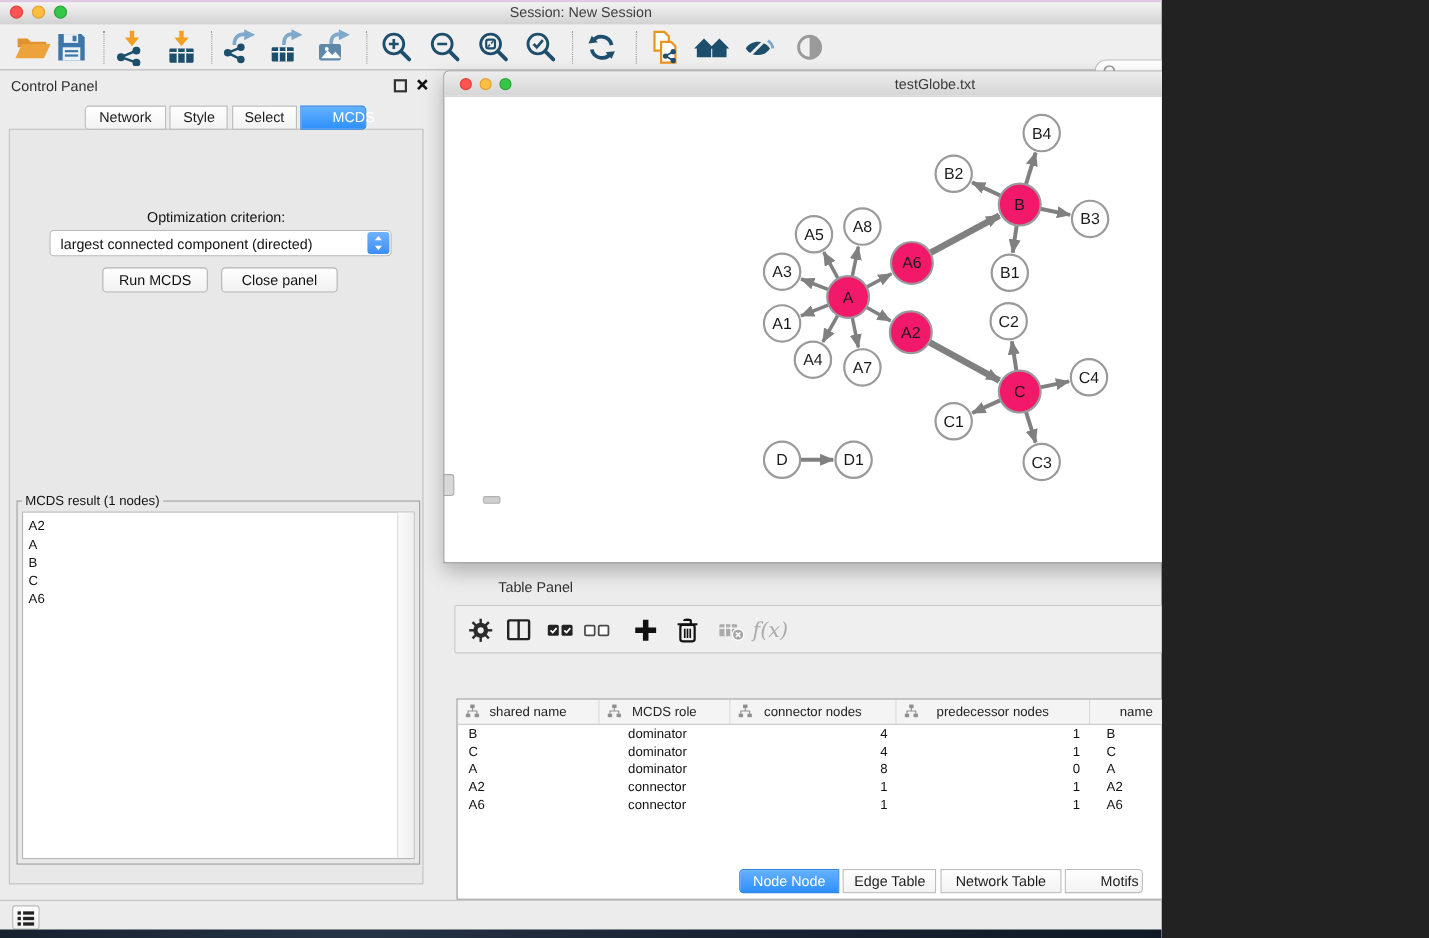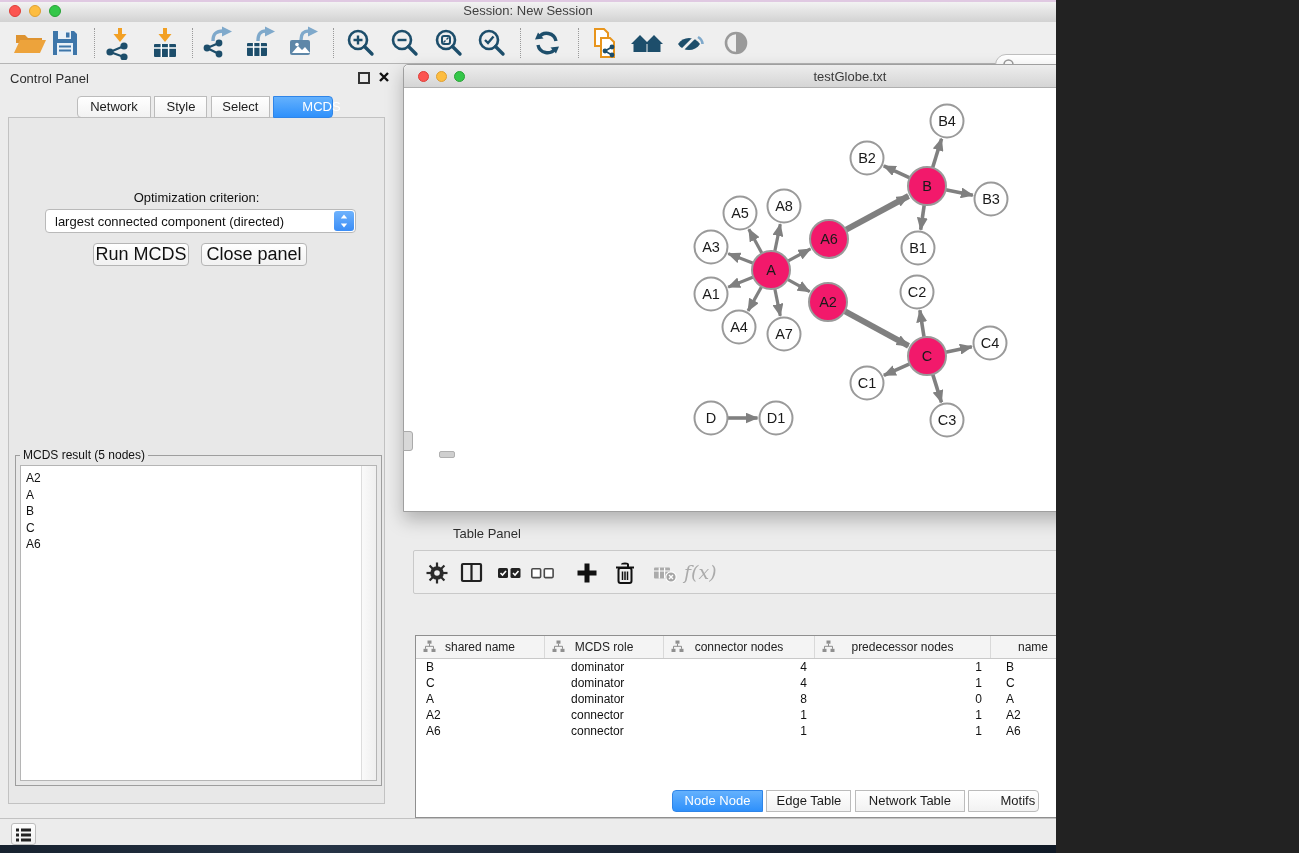--- a/index.html
+++ b/index.html
@@ -48,21 +48,21 @@
 
   .cp-content{position:absolute;left:8px;top:54px;width:377px;height:687px;background:#e8e8e8;
     border:1px solid #c2c2c2;box-sizing:border-box;}
   .opt-label{position:absolute;left:0;width:100%;top:72px;text-align:center;font-size:13px;color:#111;}
   .combo{position:absolute;left:36px;top:91px;width:311px;height:24px;background:#fff;
     border:1px solid #b9b9b9;border-radius:4px;box-sizing:border-box;}
   .combo .val{position:absolute;left:9px;top:4px;font-size:13px;color:#111;white-space:nowrap;}
   .combo .stepper{position:absolute;right:1px;top:1px;width:20px;height:20px;border-radius:3px;
     background:linear-gradient(#6fb3fd,#3b8df6);}
   .btn{position:absolute;height:23px;box-sizing:border-box;background:linear-gradient(#ffffff,#f1f1f1);
-    border:1px solid #b5b5b5;border-radius:4px;font-size:18px;color:#111;text-align:center;line-height:21px;}
+    border:1px solid #b5b5b5;border-radius:4px;font-size:13px;color:#111;text-align:center;line-height:21px;}
   .run-btn{left:84px;top:125px;width:96px;}
   .closep-btn{left:192px;top:125px;width:106px;}
 
   fieldset.mcds{position:absolute;left:6px;top:330px;width:365px;height:336px;margin:0;padding:0;
     border:1px solid #9e9e9e;background:#e8e8e8;}
   fieldset.mcds legend{font-size:12px;color:#111;margin-left:4px;padding:0 3px;}
   .result-wrap{position:absolute;left:4px;right:4px;top:3px;bottom:4px;background:#fff;
     border:1px solid #b5b5b5;}
   .result-list{position:absolute;left:0;top:0;right:14px;bottom:0;padding:4px 0 0 5px;overflow:hidden;}
   .result-item{font-size:12px;color:#111;line-height:16.5px;}
@@ -267,21 +267,21 @@
         <span class="stepper">
           <svg width="20" height="20" viewBox="0 0 20 20">
               <path d="M10 3.5l3.2 4H6.8z" fill="#fff"></path>
               <path d="M10 16.5l3.2-4H6.8z" fill="#fff"></path>
             </svg>
         </span>
       </div>
       <div class="btn run-btn">Run MCDS</div>
       <div class="btn closep-btn">Close panel</div>
       <fieldset class="mcds">
-        <legend>MCDS result (5 nodes)</legend>
+        <legend>MCDS result (1 nodes)</legend>
         <div class="result-wrap">
           <div class="result-list">
               <div class="result-item">A2</div>
               <div class="result-item">A</div>
               <div class="result-item">B</div>
               <div class="result-item">C</div>
               <div class="result-item">A6</div>
             </div>
           <div class="vscroll"></div>
         </div>

